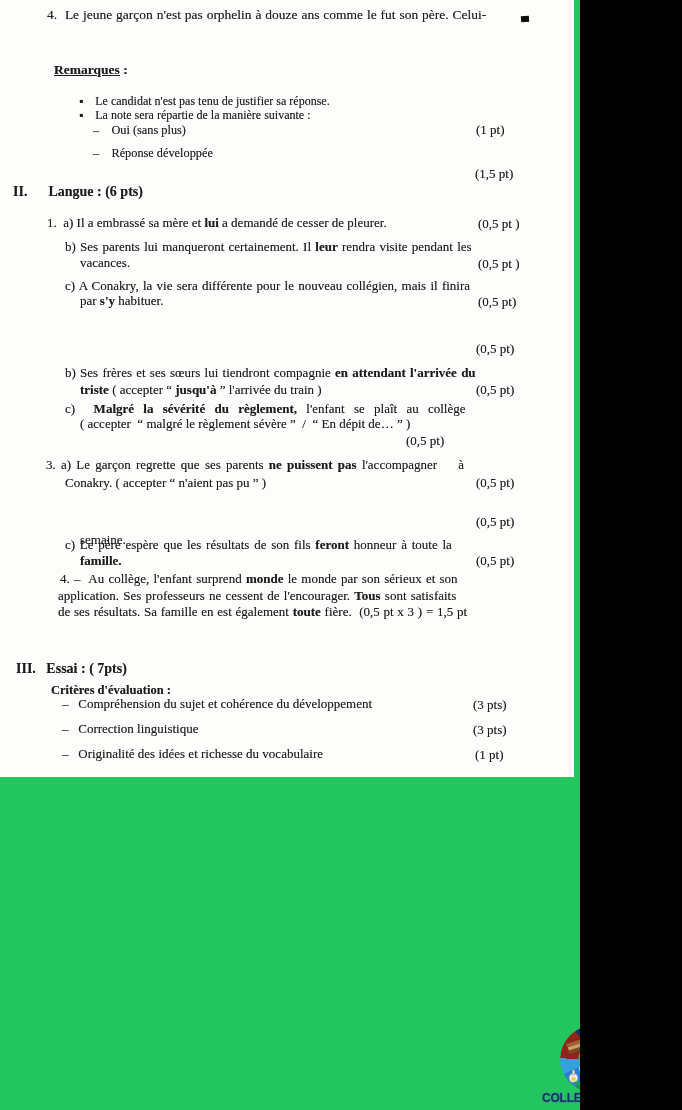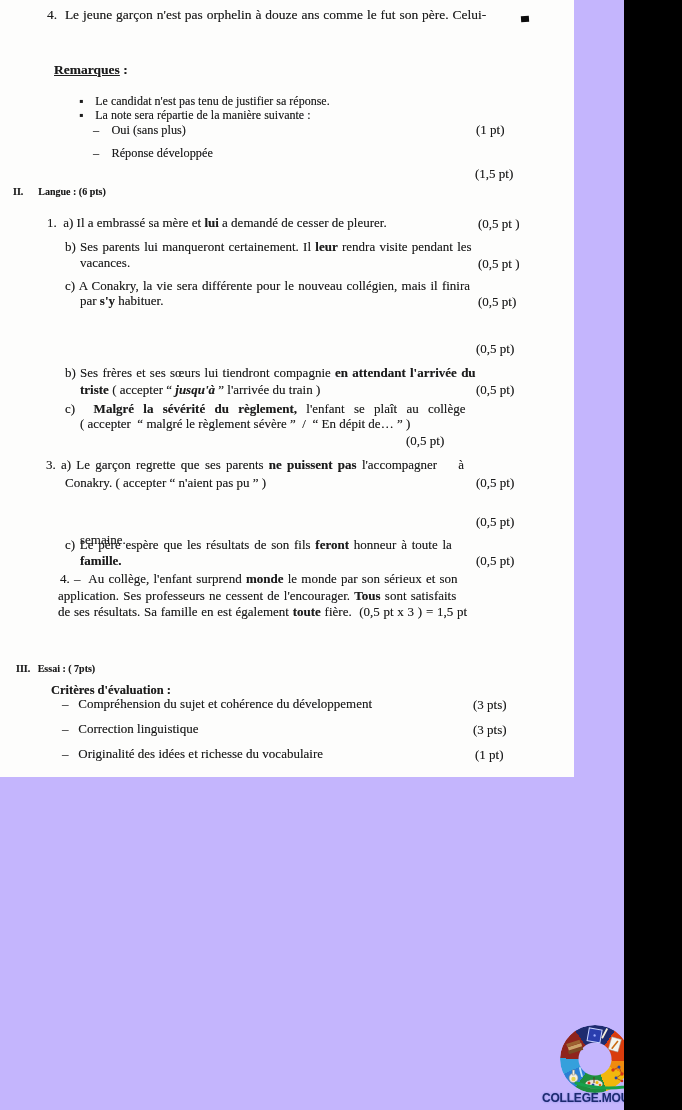--- a/index.html
+++ b/index.html
@@ -1,23 +1,23 @@
 <!DOCTYPE html>
 <html><head>
 <meta charset="utf-8">
 <style>
   html,body{margin:0;padding:0;background:#000;}
-  .screen{position:relative;width:624px;height:1110px;background:#c4b5fd;overflow:hidden;
+  .screen{position:relative;width:580px;height:1110px;background:#22c55e;overflow:hidden;
           font-family:"Liberation Serif","DejaVu Serif","DejaVu Sans",serif;}
   .page{position:absolute;left:0;top:0;width:574px;height:777px;background:#fdfdfc;}
   .ln{position:absolute;white-space:pre;color:#1c1c1c;font-size:13px;line-height:16px;
       text-shadow:0 0 .4px rgba(20,20,20,.45);}
-  .b{font-weight:bold}.i{font-style:italic}.u{text-decoration:underline}
+  .b{font-weight:bold}.i{}.u{text-decoration:underline}
   .s135{font-size:13.5px}.s12{font-size:12px}.s123{font-size:12.3px}
-  .hd{font-size:10px;font-weight:bold}
+  .hd{font-size:14px;font-weight:bold}
   .crh{font-size:12.5px;font-weight:bold}
   .ws05{word-spacing:.5px}.ws1{word-spacing:1px}.ws15{word-spacing:1.5px}
   .ws2{word-spacing:2px}.ws6{word-spacing:6px}
   .pts{position:absolute;white-space:pre;color:#1c1c1c;font-size:13px;line-height:16px;
        text-shadow:0 0 .4px rgba(20,20,20,.45);}
   .speck{position:absolute;left:521px;top:16px;width:8px;height:6px;background:#0c0c0c;transform:rotate(-4deg);}
   
   .logo{position:absolute;left:540px;top:1018px;width:142px;height:92px;}
   .ring{position:absolute;left:20px;top:7px;width:70px;height:68px;border-radius:50%;
         background:conic-gradient(#1e2b6e 0 35deg,#d93c0c 35deg 95deg,#ef8b0e 95deg 118deg,

